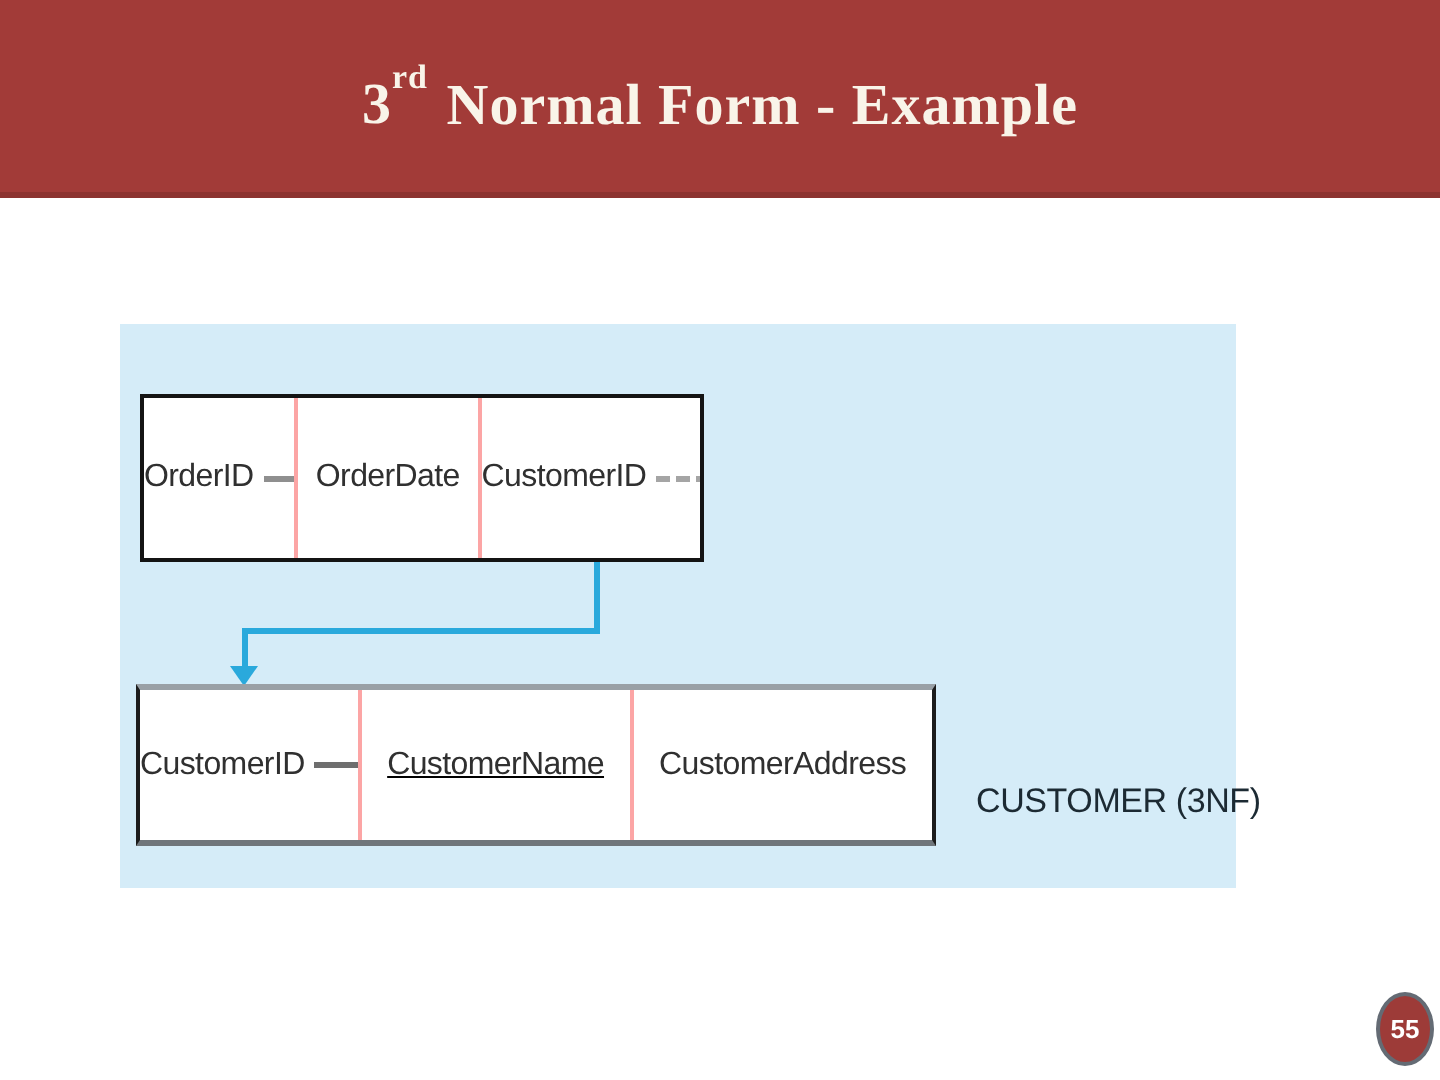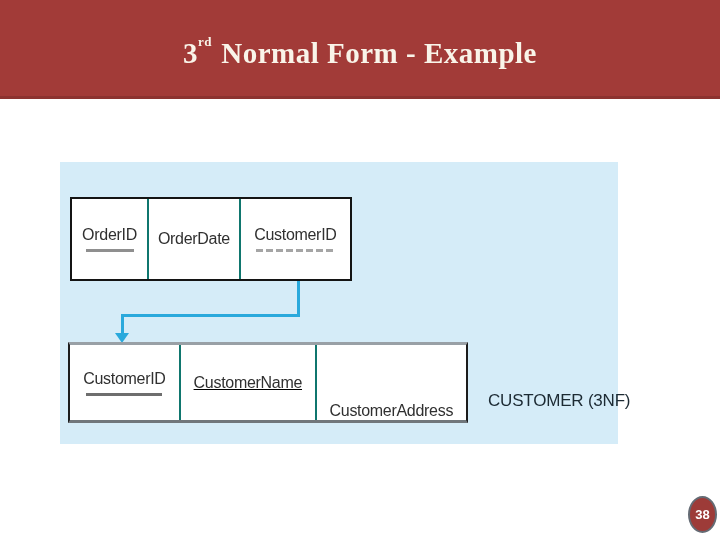--- a/index.html
+++ b/index.html
@@ -12,48 +12,48 @@
   .header {
     position: absolute; left: 0; top: 0; width: 720px; height: 96px;
     background: #a23b38; border-bottom: 3px solid #8c3330;
     display: flex; align-items: center; justify-content: center;
   }
   .title {
     font-family: "Liberation Serif", serif; font-weight: bold;
     font-size: 29px; color: #f9f4e9; letter-spacing: 0.5px;
     padding-top: 10px; white-space: nowrap;
   }
-  .title sup { font-size: 13px; position: relative; top: -0.45em; }
+  .title sup { font-size: 17px; position: relative; top: -0.45em; }
   .title .title-rest { margin-left: 0.32em; }
 
   
   .panel {
     position: absolute; left: 60px; top: 162px; width: 558px; height: 282px;
     background: #d5ecf8;
   }
 
   
   .rel-table { position: absolute; display: flex; background: #ffffff; box-sizing: border-box; }
   .order-table {
     left: 70px; top: 197px; width: 282px; height: 84px;
     border: 2px solid #141414;
   }
   .customer-table {
     left: 68px; top: 342px; width: 400px; height: 81px;
     border-left: 2px solid #1c1c1c; border-right: 2px solid #1c1c1c;
     border-top: 3px solid #99a0a6; border-bottom: 3px solid #70767b;
   }
   .cell {
-    display: flex; flex-direction: column; align-items: center; justify-content: center;
+    display: flex; flex-direction: row; align-items: center; justify-content: center;
     box-sizing: border-box; gap: 5px;
   }
-  .cell + .cell { border-left: 2px solid #0f766e; }
+  .cell + .cell { border-left: 2px solid #fca5a5; }
   .cell-label { font-size: 16px; color: #303030; letter-spacing: -0.3px; white-space: nowrap; }
   .o-c1 { width: 27%; } .o-c2 { width: 33%; } .o-c3 { width: 40%; }
-  .c-c1 { width: 27.5%; } .c-c2 { width: 34.3%; text-decoration: underline; } .c-c3 { width: 38.2%; justify-content: flex-end; }
+  .c-c1 { width: 27.5%; } .c-c2 { width: 34.3%; text-decoration: underline; } .c-c3 { width: 38.2%; }
 
   .underline-pk { height: 3px; background: #8f8f8f; }
   .u-orderid { width: 48px; }
   .u-custid-pk { width: 76px; background: #6e6e6e; }
   .underline-fk {
     height: 3px; width: 78px;
     background: repeating-linear-gradient(90deg, #a5a5a5 0 7px, transparent 7px 10px);
   }
 
   
@@ -122,16 +122,16 @@
     <div class="cell c-c2">
       <span class="cell-label">CustomerName</span>
     </div>
     <div class="cell c-c3">
       <span class="cell-label">CustomerAddress</span>
     </div>
   </div>
   <div class="caption caption-customer">CUSTOMER (3NF)</div>
 
   <div class="page-badge">
-    <span>38</span>
+    <span>55</span>
   </div>
 
 </div>
 
 </body></html>

